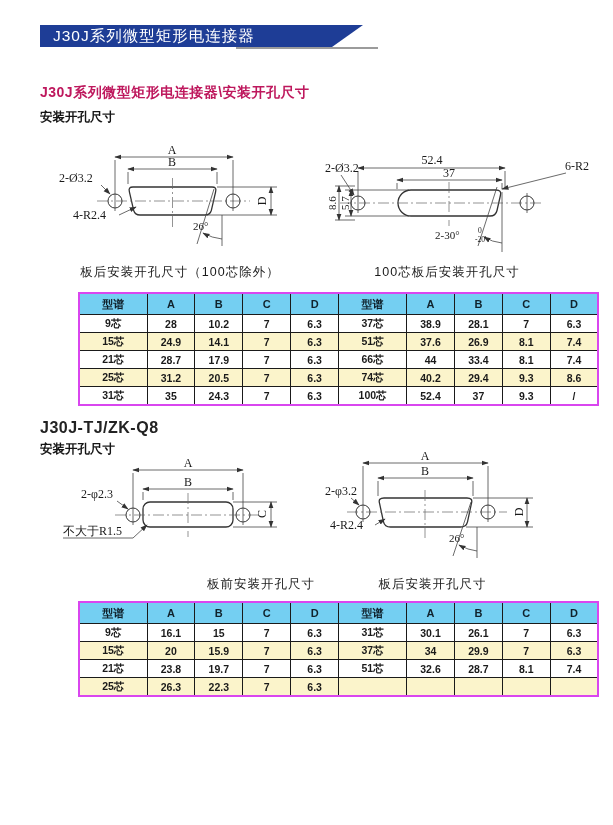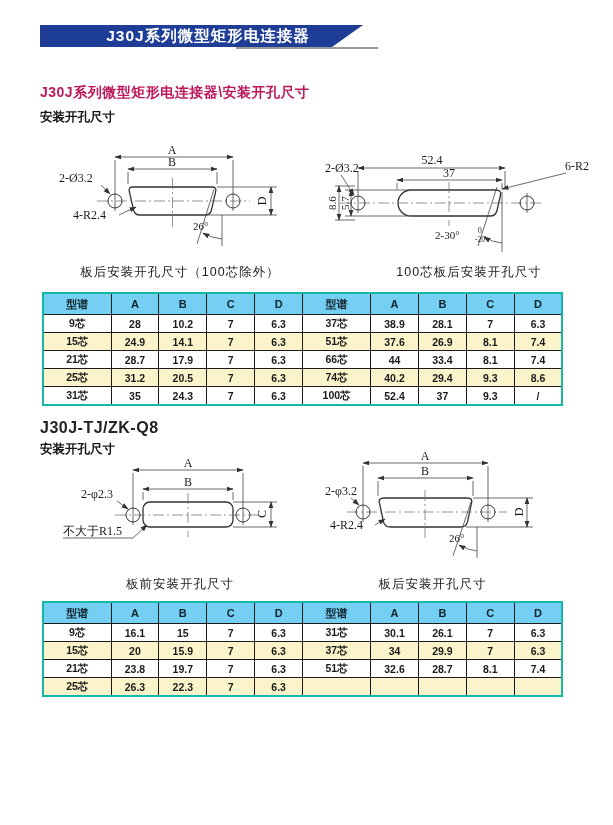--- a/index.html
+++ b/index.html
@@ -3,48 +3,48 @@
 <meta charset="utf-8">
 <style>
   html,body{margin:0;padding:0;}
   body{width:613px;height:825px;position:relative;background:#ffffff;
        font-family:"Liberation Sans",sans-serif;color:#111;overflow:hidden;}
   .abs{position:absolute;}
 
   
   .banner{left:40px;top:25px;width:323px;height:22px;background:#1e3d96;
           clip-path:polygon(0 0,100% 0,calc(100% - 31px) 100%,0 100%);}
-  .banner-text{color:#fff;font-size:15.5px;font-weight:bold;line-height:22px;
-               padding-left:13px;letter-spacing:1px;white-space:nowrap;text-align:center;}
+  .banner-text{color:#fff;font-size:15.5px;font-weight:normal;line-height:22px;
+               padding-left:13px;letter-spacing:1px;white-space:nowrap;}
   .banner-underline{left:236px;top:47px;width:142px;height:2px;background:#9b9b9b;}
 
   .red-heading{left:40px;top:84px;font-size:14px;font-weight:bold;color:#be185d;letter-spacing:.5px;}
   .sub-heading{left:40px;top:109px;font-size:12.5px;font-weight:bold;color:#151515;}
   .series-label{left:40px;top:419px;font-size:16px;font-weight:bold;color:#222;letter-spacing:.5px;}
   .sub-heading2{left:40px;top:441px;font-size:12.5px;font-weight:bold;color:#151515;}
 
   .caption{font-family:Liberation Sans, sans-serif;font-size:12.5px;color:#1a1a1a;
            text-align:center;letter-spacing:1px;white-space:nowrap;}
   .cap1{left:45px;top:264px;width:270px;}
-  .cap2{left:344px;top:264px;width:250px;}
-  .cap3{left:45px;top:576px;width:270px;}
+  .cap2{left:322px;top:264px;width:250px;}
+  .cap3{left:45px;top:576px;width:270px;text-align:right;}
   .cap4{left:325px;top:576px;width:215px;}
 
   
   svg text{font-family:"Liberation Serif",serif;fill:#1a1a1a;}
   .dt{font-size:12px;}
   .st{font-size:11px;}
   .tol{font-size:7.5px;}
   .outline{fill:none;stroke:#333;stroke-width:1.3px;}
   .ext,.dim,.leader{stroke:#444;stroke-width:.8px;fill:none;}
   .cl{stroke:#666;stroke-width:.7px;fill:none;stroke-dasharray:11 3 2 3;}
   .hole{fill:none;stroke:#333;stroke-width:1px;}
 
   
-  table{border-collapse:collapse;table-layout:fixed;border:2px solid #14b8a6;background:#fff;}
+  table{border-collapse:collapse;table-layout:fixed;border:2px solid #d946ef;background:#fff;margin-left:36px;}
   col.cm{width:68px;} col.cv{width:47.9px;}
   th,td{border:1px solid #1a1a1a;text-align:center;vertical-align:middle;padding:0;overflow:hidden;}
   th{background:#74cff2;height:20px;font-size:11px;color:#10222c;}
   td{height:17px;font-size:10.5px;font-weight:bold;color:#1a1a1a;}
   tbody tr:nth-child(even) td{background:#fbf4cb;}
   .tbl1{left:42px;top:292px;} .tbl2{left:42px;top:601px;}
 </style>
 </head>
 <body>
 

